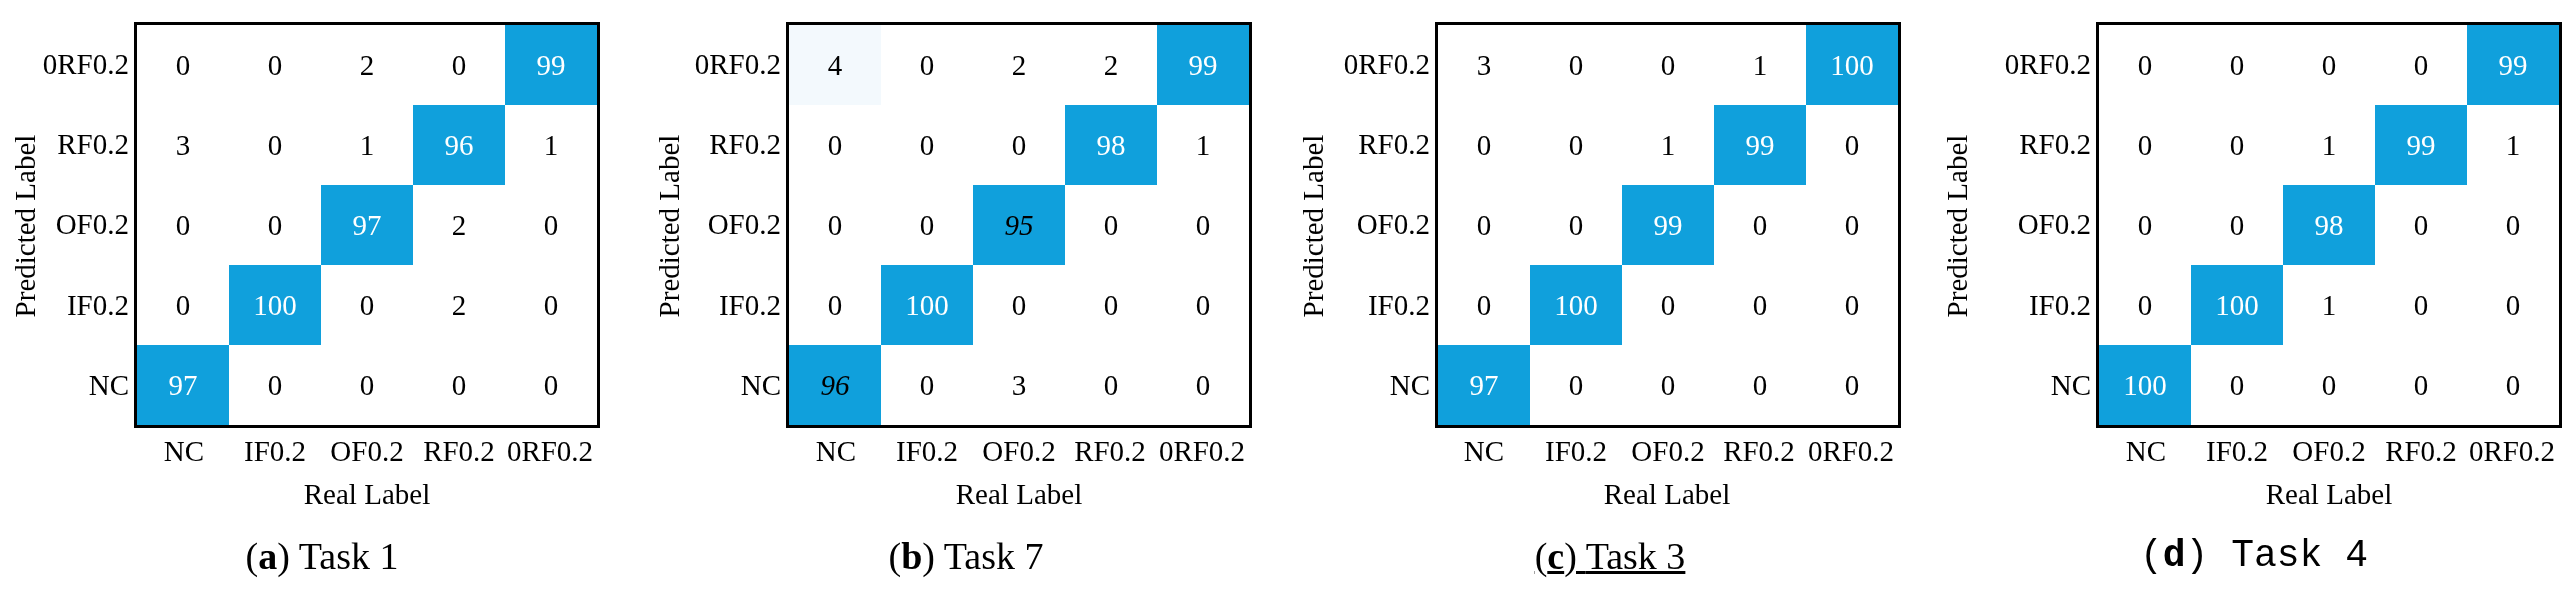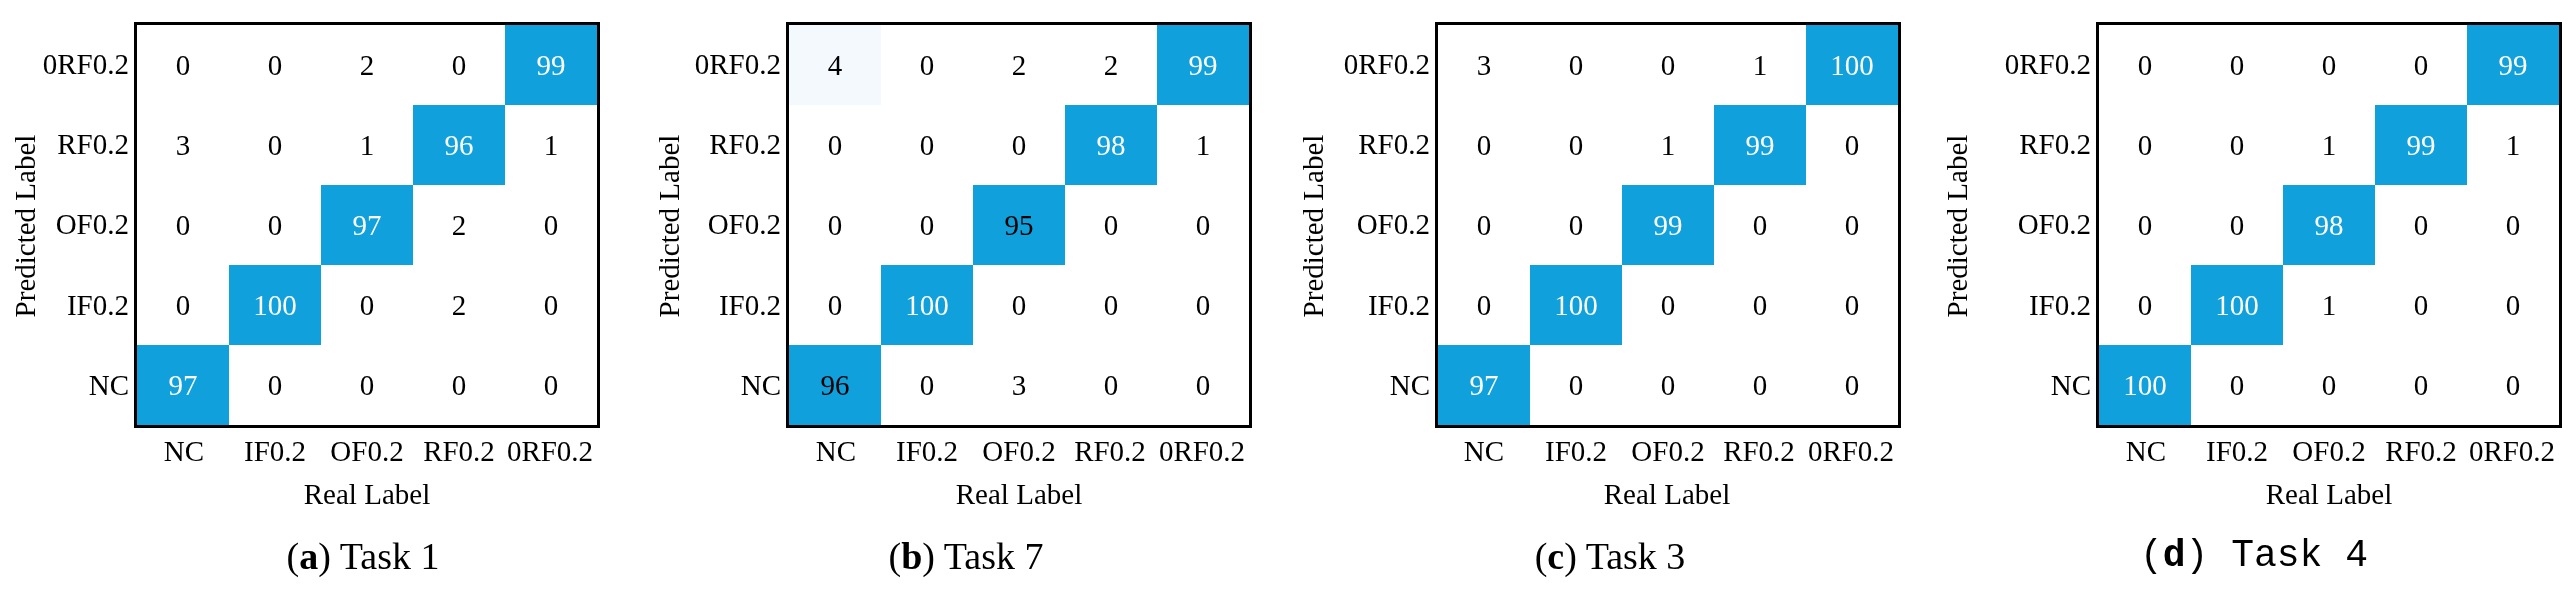--- a/index.html
+++ b/index.html
@@ -54,20 +54,21 @@
     font-size: 29px;
     color: var(--default-text, #000);
     background: #ffffff;
   }
   .cell.diag {
     background: var(--blue, #10a0dc);
     color: var(--diag-text, #fff);
   }
   .cell.diag.dark {
     color: var(--default-text, #000);
+    font-style: italic;
   }
   .cell.tint {
     background: var(--tint, #f3f9fd);
   }
   .col-label {
     position: absolute;
     font-size: 29px;
     text-align: center;
     white-space: nowrap;
   }
@@ -126,21 +127,21 @@
           <div class="cell">0</div>
           <div class="cell">0</div>
         </div>
       </div>
       <div class="col-label" style="left: 138px; width: 92px; top: 435px;">NC</div>
       <div class="col-label" style="left: 229px; width: 92px; top: 435px;">IF0.2</div>
       <div class="col-label" style="left: 321px; width: 92px; top: 435px;">OF0.2</div>
       <div class="col-label" style="left: 413px; width: 92px; top: 435px;">RF0.2</div>
       <div class="col-label" style="left: 504px; width: 92px; top: 435px;">0RF0.2</div>
       <div class="xlabel" style="left: 138px; width: 458px; top: 478px;">Real Label</div>
-      <div class="caption" style="left: 0px; width: 644px; top: 534px; margin-left: 41px;"><span>(</span><span class="cap-letter">a</span><span>) </span><span>Task 1</span></div>
+      <div class="caption" style="left: 0px; width: 644px; top: 534px;"><span>(</span><span class="cap-letter">a</span><span>) </span><span>Task 1</span></div>
     </div>
     <div class="panel">
       <div class="ylabel" style="left: 25px; top: 226px;">Predicted Label</div>
       <div class="row-label" style="left: 0px; width: 137px; top: 66px;">0RF0.2</div>
       <div class="row-label" style="left: 0px; width: 137px; top: 146px;">RF0.2</div>
       <div class="row-label" style="left: 0px; width: 137px; top: 226px;">OF0.2</div>
       <div class="row-label" style="left: 0px; width: 137px; top: 307px;">IF0.2</div>
       <div class="row-label" style="left: 0px; width: 137px; top: 387px;">NC</div>
       <div class="gridbox" style="left: 142px; top: 22px;">
         <div class="grid" style="grid-template-columns: repeat(5, 92px); grid-template-rows: repeat(5, 80px);">
@@ -214,21 +215,21 @@
           <div class="cell">0</div>
           <div class="cell">0</div>
         </div>
       </div>
       <div class="col-label" style="left: 150px; width: 92px; top: 435px;">NC</div>
       <div class="col-label" style="left: 242px; width: 92px; top: 435px;">IF0.2</div>
       <div class="col-label" style="left: 334px; width: 92px; top: 435px;">OF0.2</div>
       <div class="col-label" style="left: 425px; width: 92px; top: 435px;">RF0.2</div>
       <div class="col-label" style="left: 517px; width: 92px; top: 435px;">0RF0.2</div>
       <div class="xlabel" style="left: 150px; width: 458px; top: 478px;">Real Label</div>
-      <div class="caption" style="left: 0px; width: 644px; top: 534px;"><span>(</span><span class="cap-letter">c</span><span>) </span><span>Task 3</span></div>
+      <div class="caption" style="left: 0px; width: 644px; top: 534px; text-decoration: underline;"><span>(</span><span class="cap-letter">c</span><span>) </span><span>Task 3</span></div>
     </div>
     <div class="panel">
       <div class="ylabel" style="left: 25px; top: 226px;">Predicted Label</div>
       <div class="row-label" style="left: 0px; width: 159px; top: 66px;">0RF0.2</div>
       <div class="row-label" style="left: 0px; width: 159px; top: 146px;">RF0.2</div>
       <div class="row-label" style="left: 0px; width: 159px; top: 226px;">OF0.2</div>
       <div class="row-label" style="left: 0px; width: 159px; top: 307px;">IF0.2</div>
       <div class="row-label" style="left: 0px; width: 159px; top: 387px;">NC</div>
       <div class="gridbox" style="left: 164px; top: 22px;">
         <div class="grid" style="grid-template-columns: repeat(5, 92px); grid-template-rows: repeat(5, 80px);">

